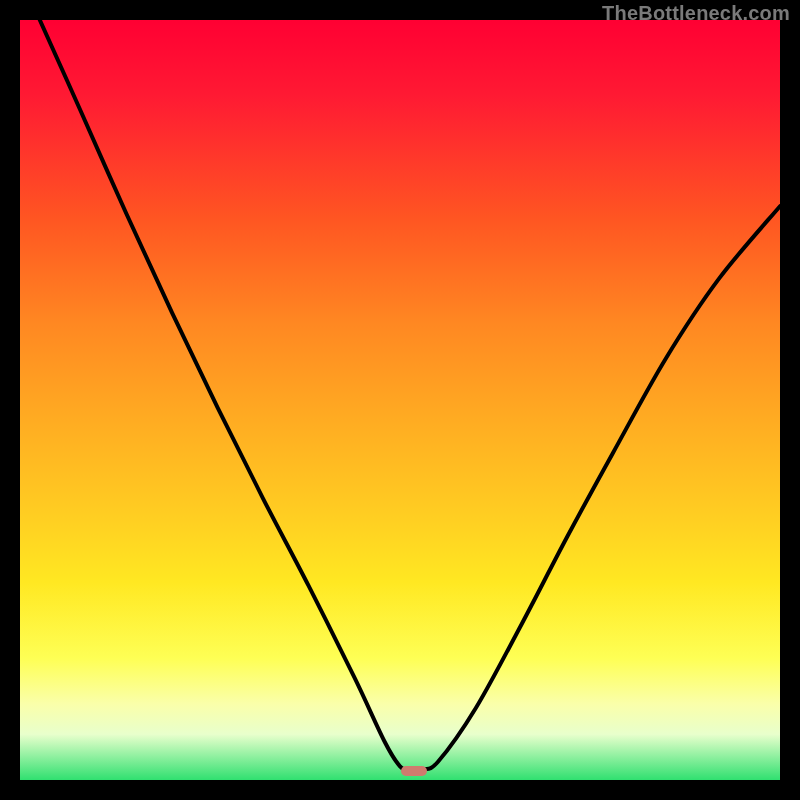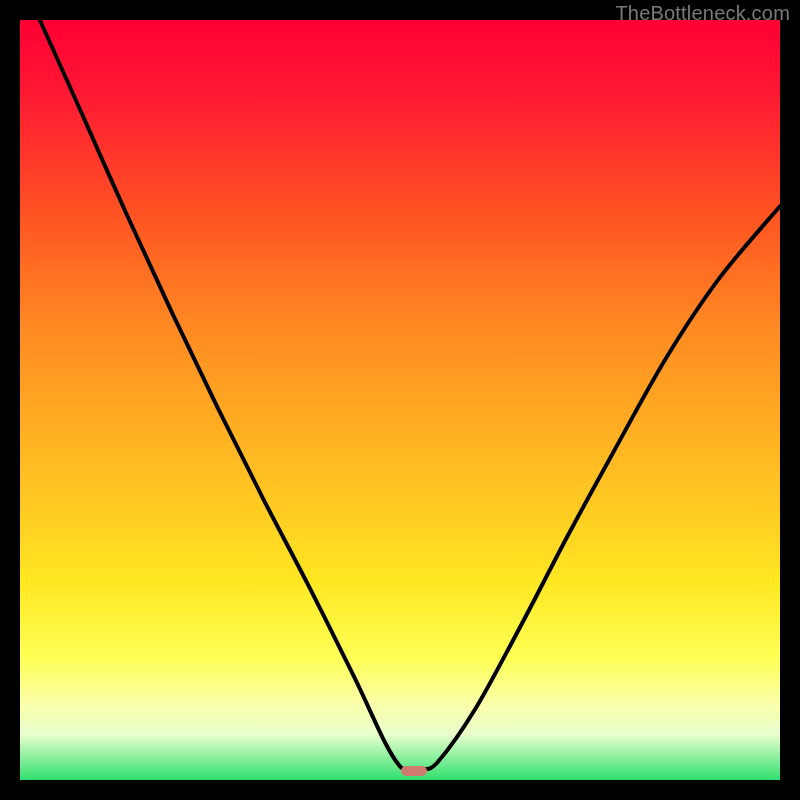--- a/index.html
+++ b/index.html
@@ -36,21 +36,21 @@
       #faffaa 90%,
       #e8ffcc 94%,
       #30e070 100%);
   }
   .watermark {
     position: absolute;
     top: 2px;
     right: 10px;
     font-family: Arial, Helvetica, sans-serif;
     font-size: 20px;
-    font-weight: 400;
+    font-weight: 700;
     color: #7a7a7a;
     letter-spacing: 0.2px;
     user-select: none;
   }
   #curve {
     position: absolute;
     left: 20px;
     top: 20px;
   }
   .marker {

